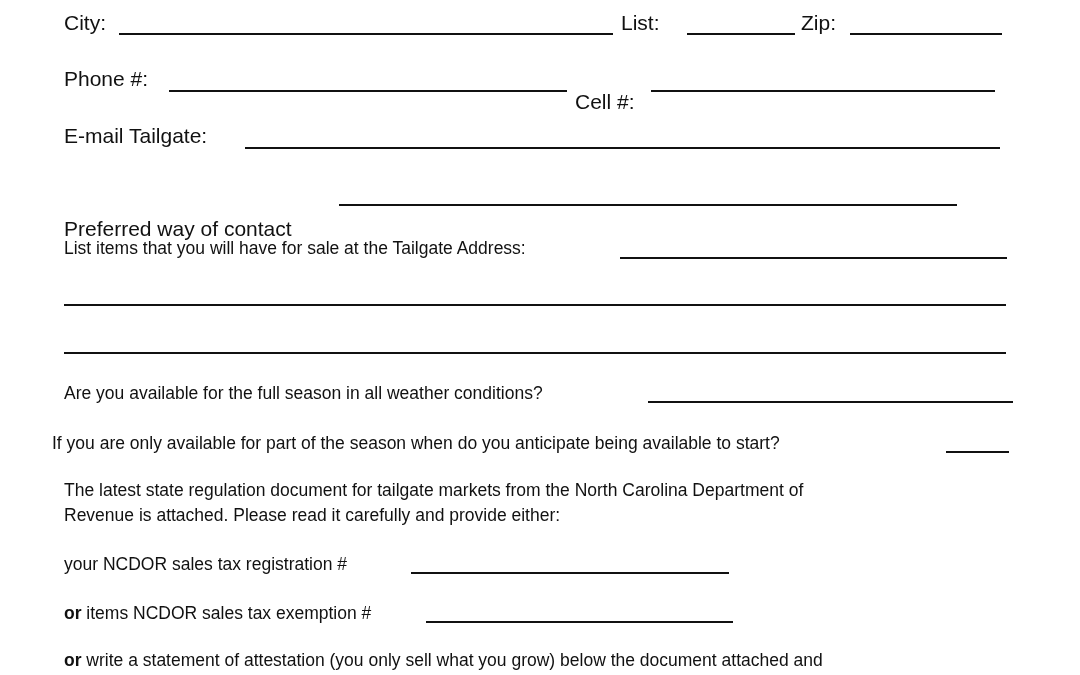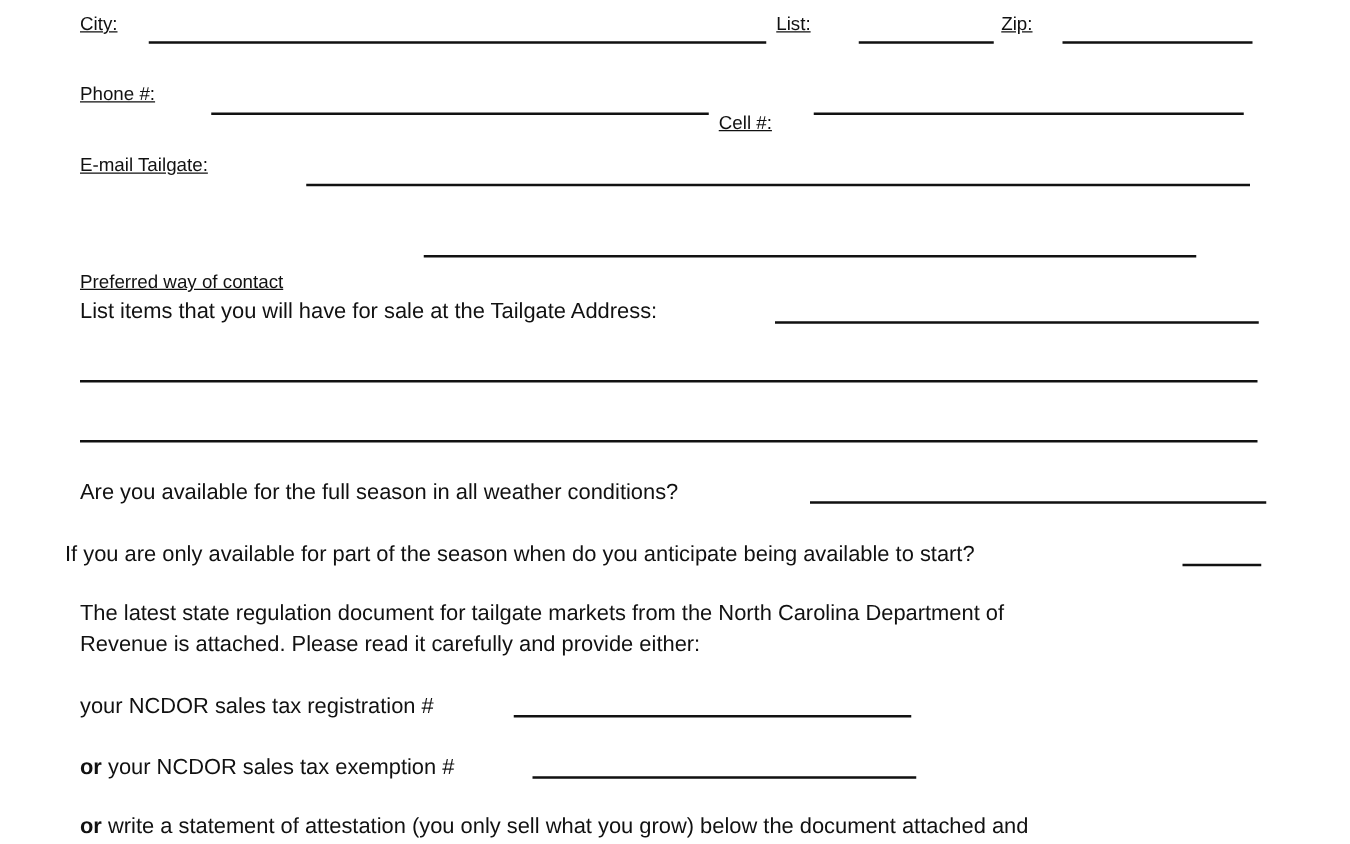--- a/index.html
+++ b/index.html
@@ -13,21 +13,21 @@
       position: relative;
       overflow: hidden;
       font-family: "Liberation Sans", sans-serif;
       color: #111111;
     }
     .lbl {
       position: absolute;
       white-space: nowrap;
       line-height: 1;
     }
-    .big { font-size: 15px; text-decoration: underline; }
+    .big { font-size: 21px; }
     .small { font-size: 17.5px; }
     .line {
       position: absolute;
       height: 0;
       border-top: 2px solid #111111;
     }
     .fill-field {
       position: absolute;
       height: 22px;
       background: transparent;
@@ -109,20 +109,20 @@
   <span class="lbl small" style="left:64px; top:507px;">Revenue is attached. Please read it carefully and provide either:</span>
 </div>
 
 <div>
   <span class="lbl small" style="left:64px; top:556px;">your NCDOR sales tax registration #</span>
   <div class="line" style="left:411px; top:572px; width:318px;"></div>
   <input class="fill-field" style="left: 411px; top: 550px; width: 318px;" value="">
 </div>
 
 <div>
-  <span class="lbl small" style="left:64px; top:605px;"><b>or</b><span> your NCDOR sales tax exemption #</span></span>
+  <span class="lbl small" style="left:64px; top:605px;"><b>or</b><span> items NCDOR sales tax exemption #</span></span>
   <div class="line" style="left:426px; top:621px; width:307px;"></div>
   <input class="fill-field" style="left: 426px; top: 599px; width: 307px;" value="">
 </div>
 
 <div>
   <span class="lbl small" style="left:64px; top:652px;"><b>or</b><span> write a statement of attestation (you only sell what you grow) below the document attached and</span></span>
 </div>
 
 </body></html>

